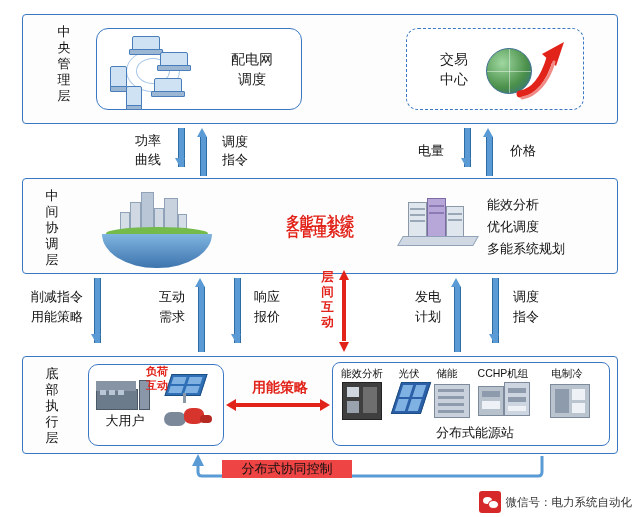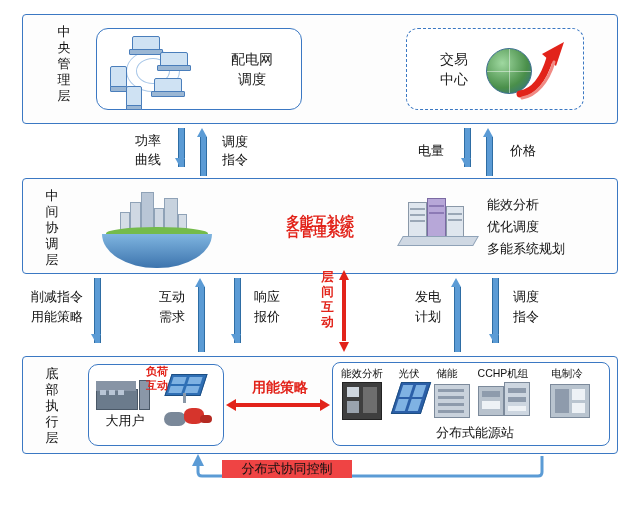--- a/index.html
+++ b/index.html
@@ -472,14 +472,18 @@
   <div class="blk-label" style="left:410px;top:424px;width:130px;">分布式能源站</div>
 
   <div class="abs" style="left:186px;top:454px;width:360px;height:30px;">
     <svg width="360" height="30" style="position:absolute;left:0;top:0;">
       <path d="M356 2 L356 18 Q356 22 352 22 L16 22 Q12 22 12 18 L12 12" stroke="#5b9bd5" stroke-width="3" fill="none"></path>
       <path d="M12 0 L18 12 L6 12 Z" fill="#5b9bd5"></path>
     </svg>
   </div>
   <div class="blk-label" style="left:222px;top:460px;width:130px;background:#ef4444;">分布式协同控制</div>
 
+  <div class="footer">
+    <div class="wx-logo"></div>
+    <div class="footer-text">微信号：电力系统自动化</div>
+  </div>
 
 </div>
 
 </body></html>

